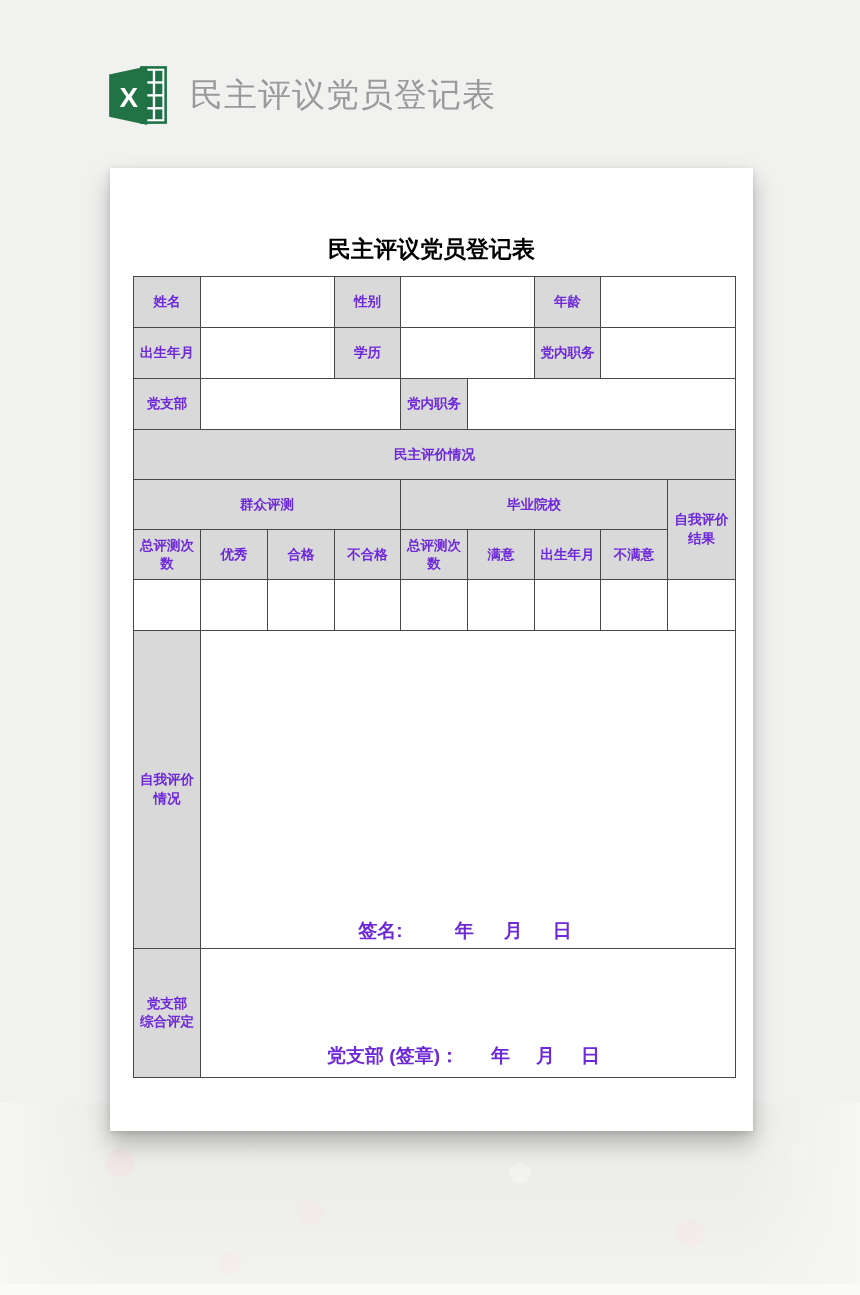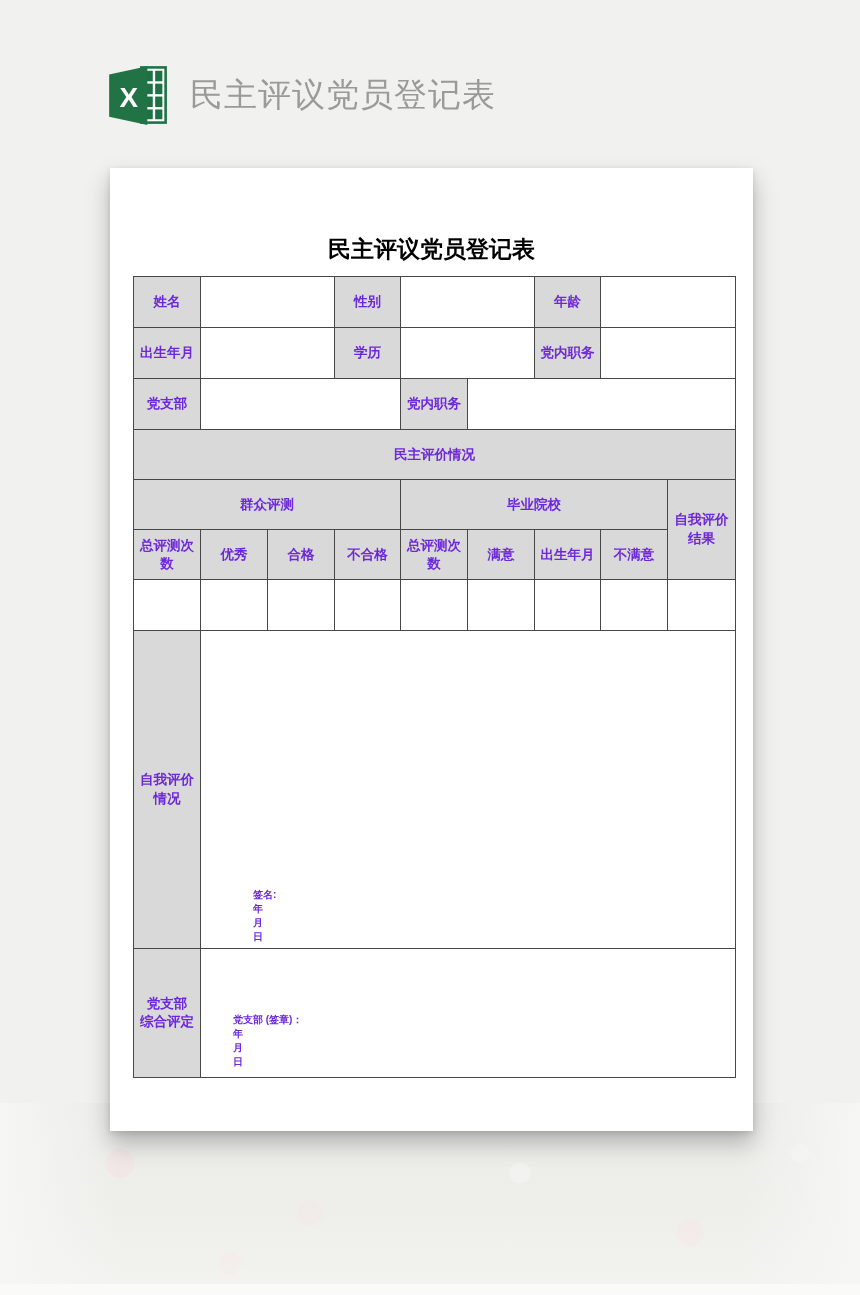--- a/index.html
+++ b/index.html
@@ -68,22 +68,22 @@
   td.lab { background:#d9d9d9; }
   td.val { background:#ffffff; }
   tr.r51 td { height:51px; }
   tr.r50 td { height:50px;margin-left:44px; }
   tr.r318 td { height:318px; }
   tr.r129 td { height:129px; }
   .two-line span { display:block; line-height:1.35; }
 
   td.sign-cell { vertical-align:bottom; text-align:right; }
   .sign-line {
-    display:flex; justify-content:flex-end; align-items:baseline;
-    font-size:10px; font-weight:bold; padding:0 6px 4px 0;flex-direction:column;
+    display:flex; justify-content:center; align-items:baseline;
+    font-size:19px; font-weight:bold; padding:0 6px 4px 0;
   }
   .sign-line .g1 { margin-left:52px; }
   .sign-line .g2 { margin-left:30px; }
   .sign-line .g3 { margin-left:30px; }
   .sign-line.branch { padding:0 9px 8px 0; }
   .sign-line.branch .g1 { margin-left:32px; }
   .sign-line.branch .g2 { margin-left:26px; }
   .sign-line.branch .g3 { margin-left:26px; }
 </style>
 </head>

